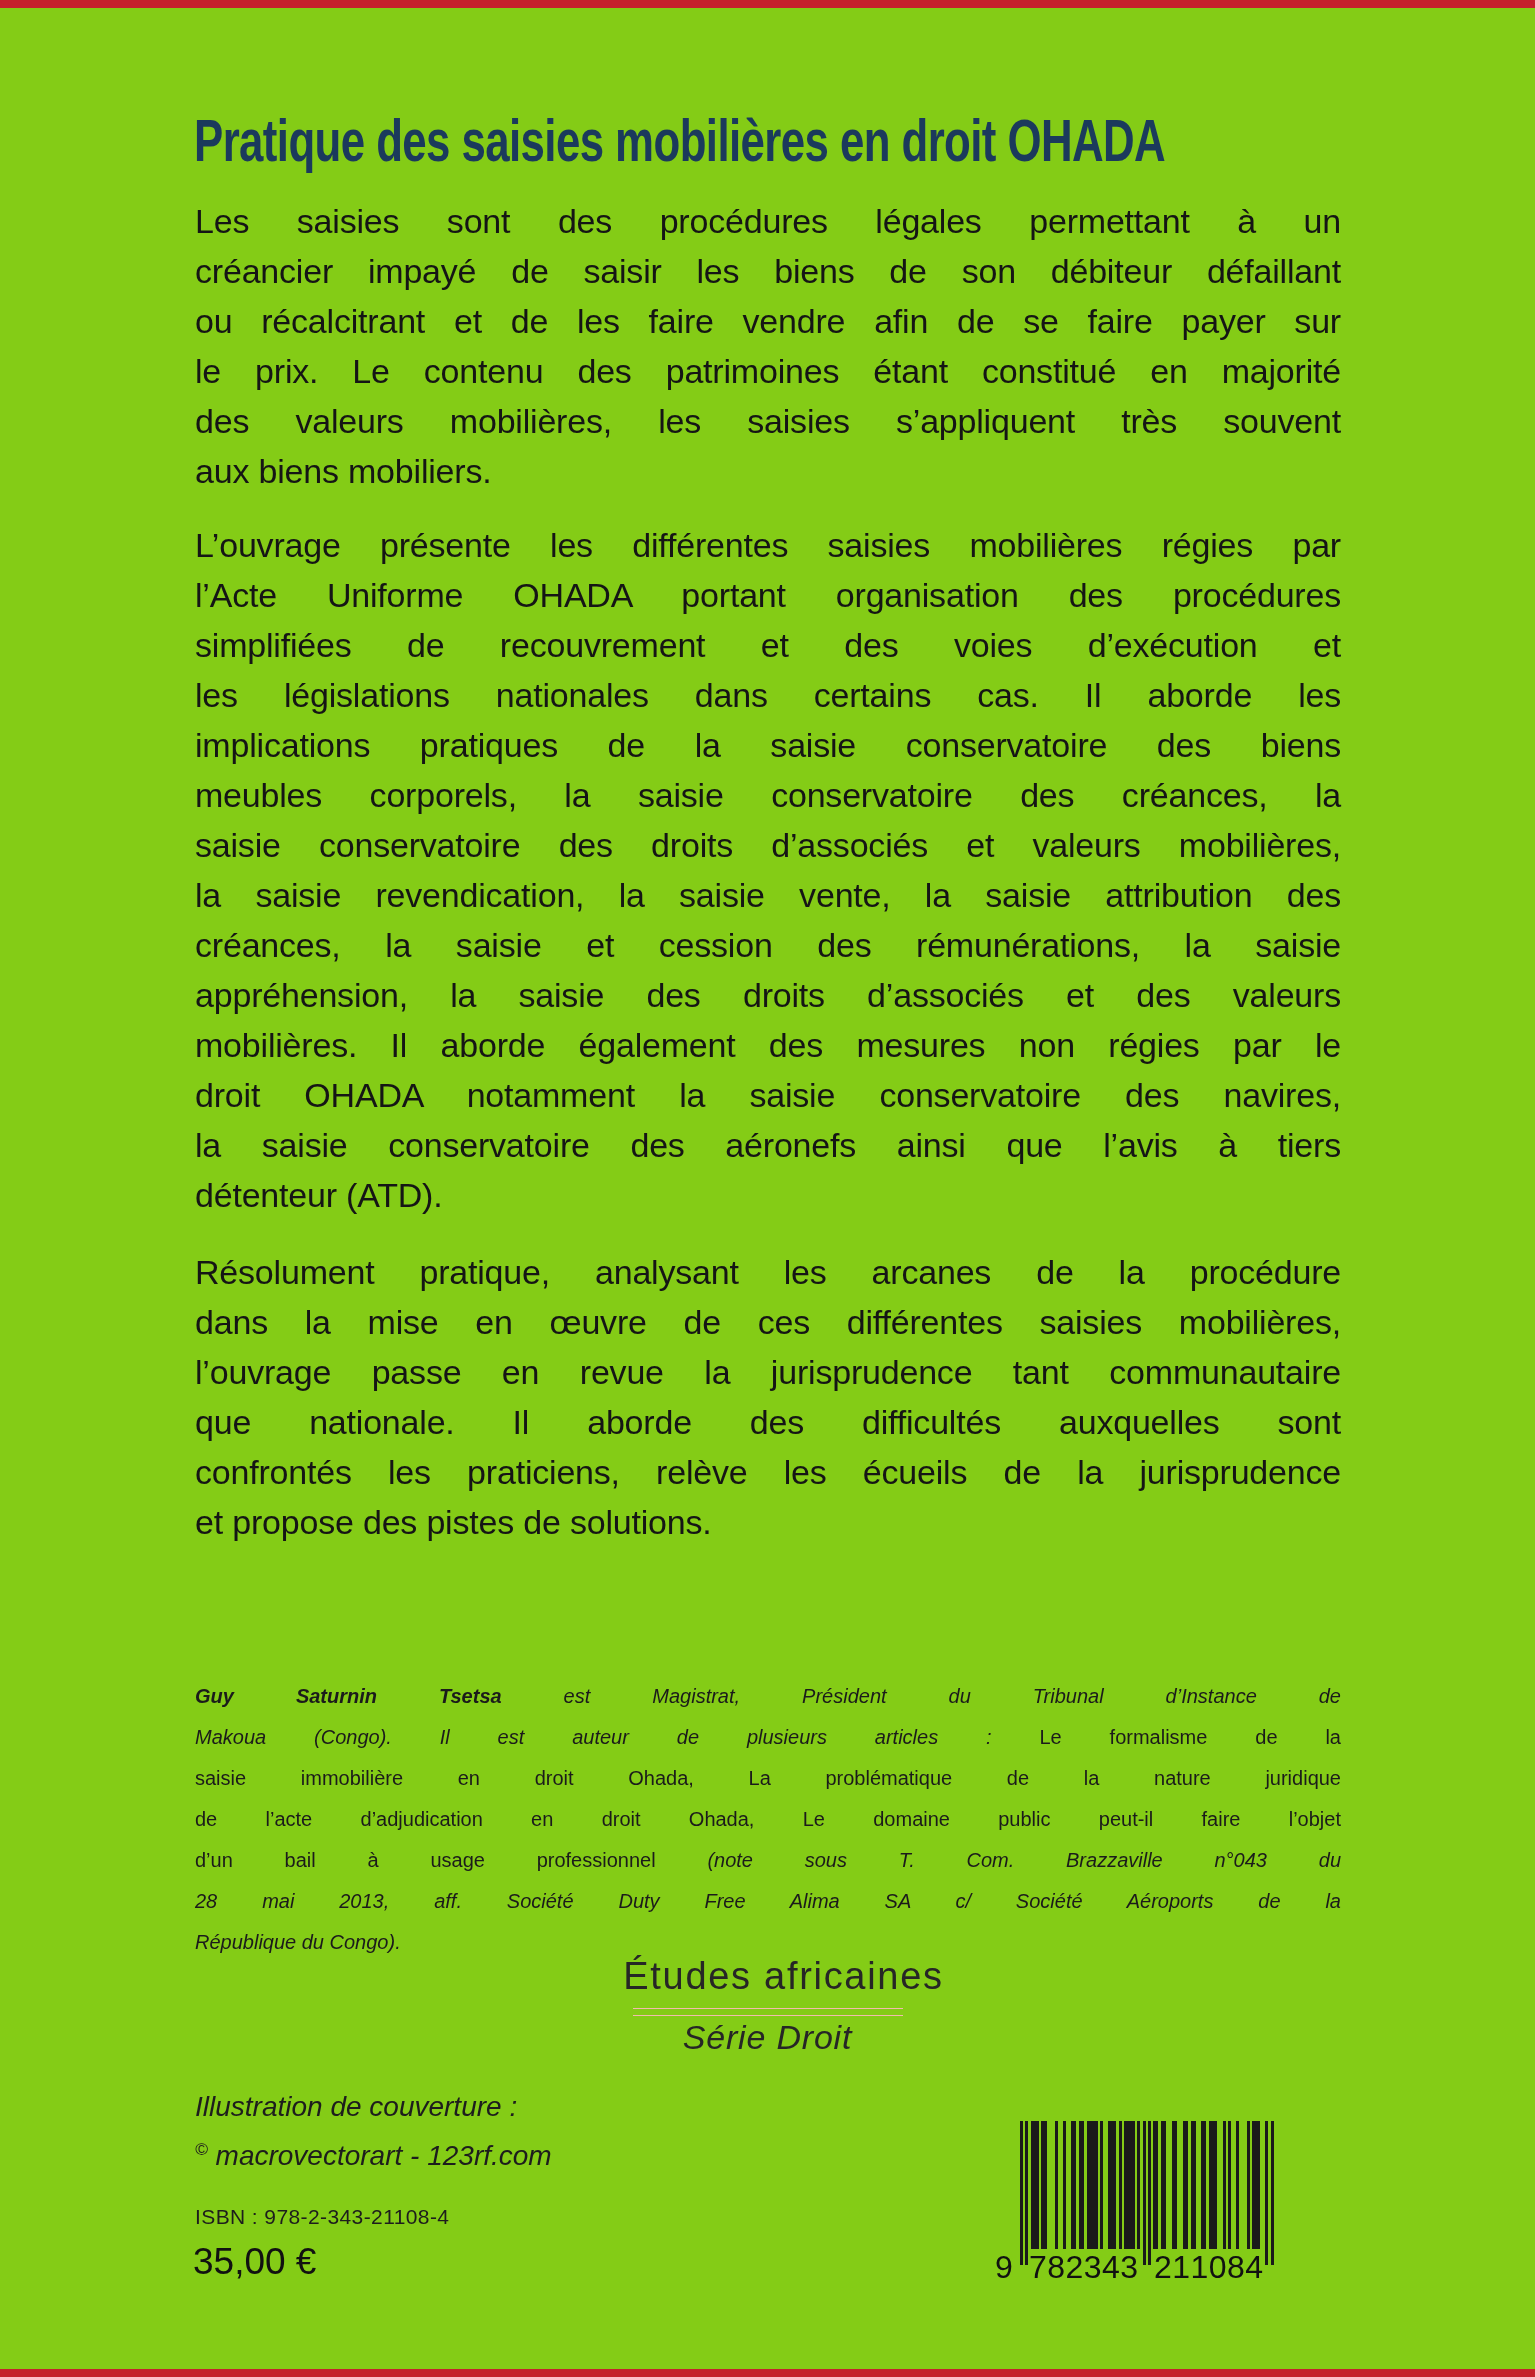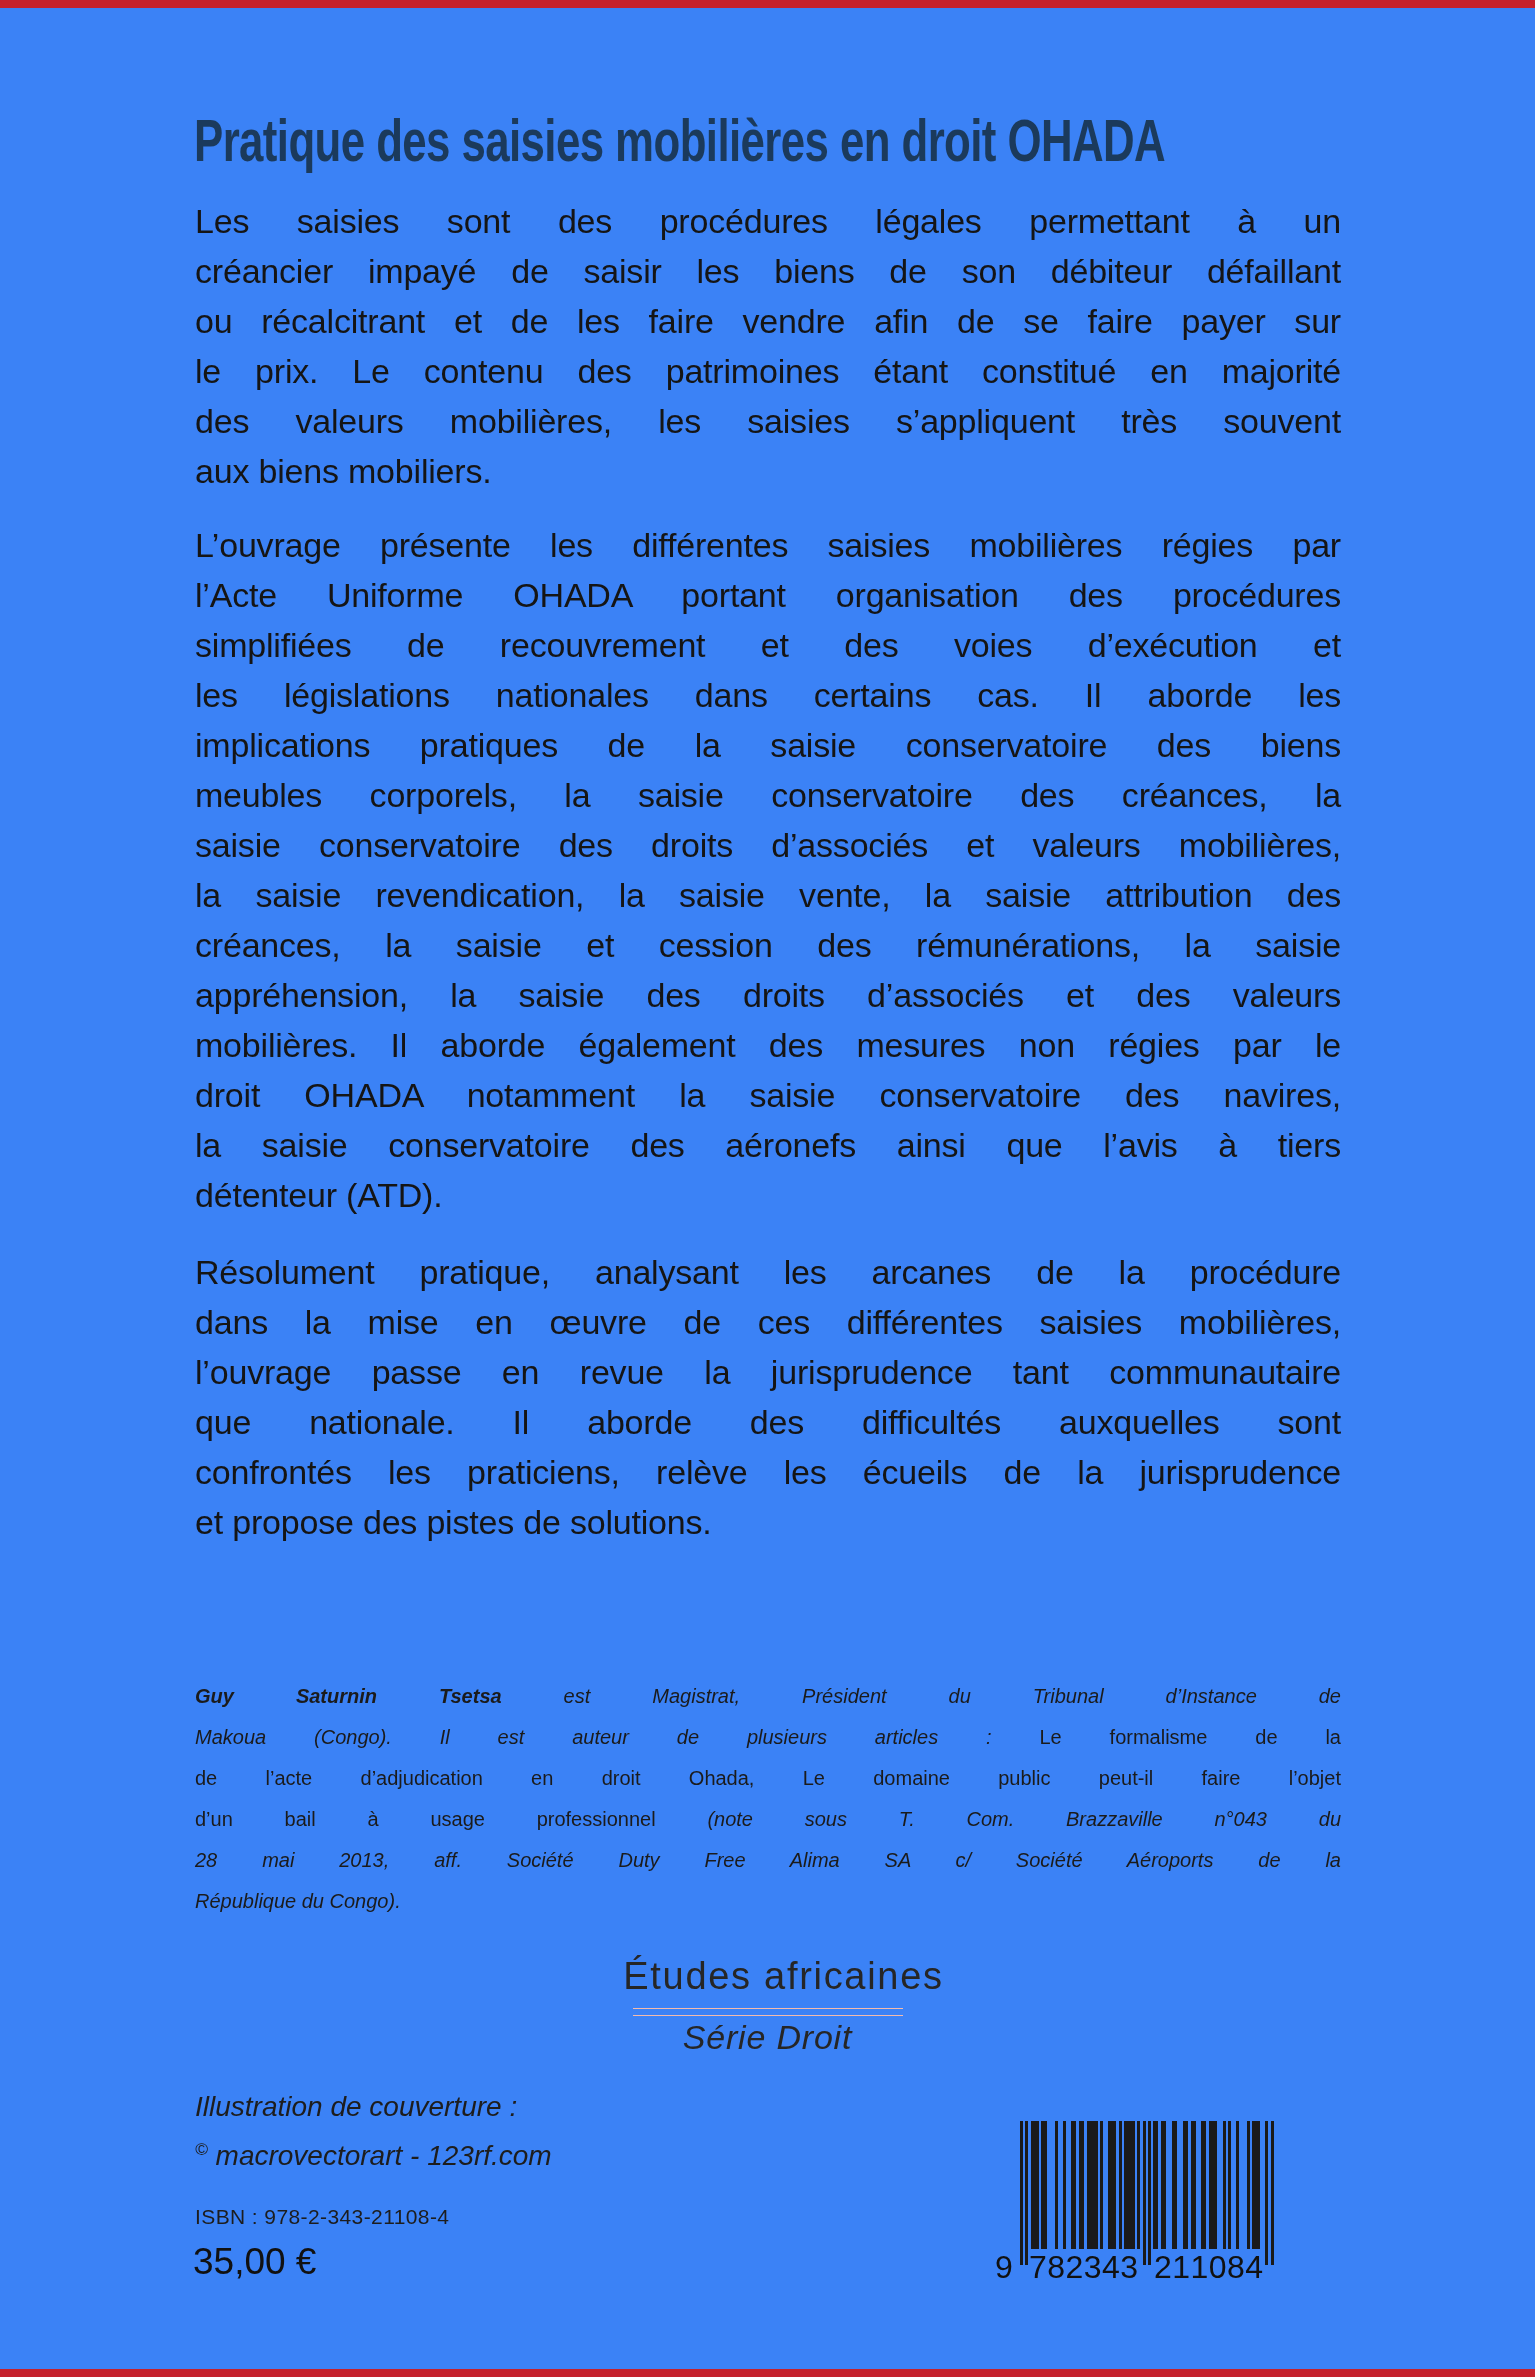--- a/index.html
+++ b/index.html
@@ -1,20 +1,20 @@
 <!DOCTYPE html>
 <html style="font-size:13.4px"><head>
 <meta charset="utf-8">
 <style>
   html, body { margin: 0; padding: 0; background: #ffffff; }
   .page {
     position: relative;
     width: 1535px;
     height: 2377px;
-    background: #3b82f6;
+    background: #84cc16;
     overflow: hidden;
     font-family: "Liberation Sans", sans-serif;
   }
   .edge {
     position: absolute;
     left: 0;
     width: 100%;
     height: 8.4px;
   }
   .edge.top { top: 0; }
@@ -187,20 +187,21 @@
       <div class="tline">dans la mise en œuvre de ces différentes saisies mobilières,</div>
       <div class="tline">l’ouvrage passe en revue la jurisprudence tant communautaire</div>
       <div class="tline">que nationale. Il aborde des difficultés auxquelles sont</div>
       <div class="tline">confrontés les praticiens, relève les écueils de la jurisprudence</div>
       <div class="tline tlast">et propose des pistes de solutions.</div>
     </div>
 
   <div class="textblock bio" style="top:1659px">
       <div class="tline"><span class="seg-bi">Guy Saturnin Tsetsa</span><span class="seg-i"> est Magistrat, Président du Tribunal d’Instance de</span></div>
       <div class="tline"><span class="seg-i">Makoua (Congo). Il est auteur de plusieurs articles : </span><span class="seg-r">Le formalisme de la</span></div>
+      <div class="tline"><span class="seg-r">saisie immobilière en droit Ohada, La problématique de la nature juridique</span></div>
       <div class="tline"><span class="seg-r">de l’acte d’adjudication en droit Ohada, Le domaine public peut-il faire l’objet</span></div>
       <div class="tline"><span class="seg-r">d’un bail à usage professionnel </span><span class="seg-i">(note sous T. Com. Brazzaville n°043 du</span></div>
       <div class="tline"><span class="seg-i">28 mai 2013, aff. Société Duty Free Alima SA c/ Société Aéroports de la</span></div>
       <div class="tline tlast"><span class="seg-i">République du Congo).</span></div>
     </div>
 
   <div class="collection-name">Études africaines</div>
   <div class="collection-rule" style="border-top-color: rgb(242, 187, 173); border-bottom-color: rgb(242, 187, 173);"></div>
   <div class="collection-series">Série Droit</div>
 

